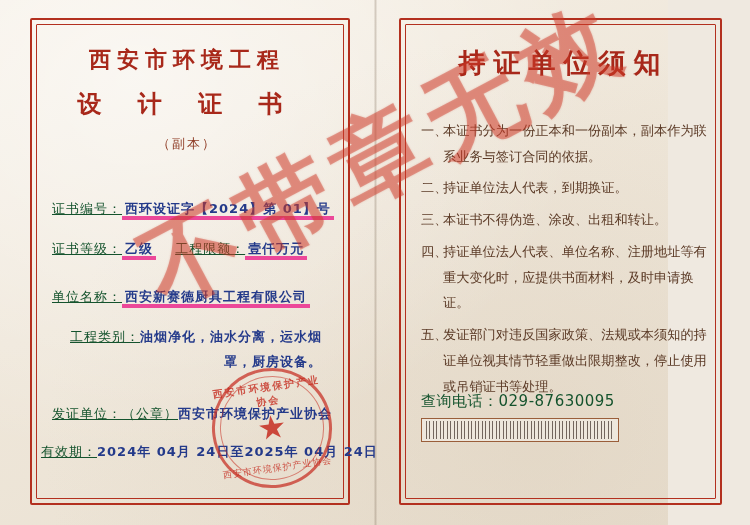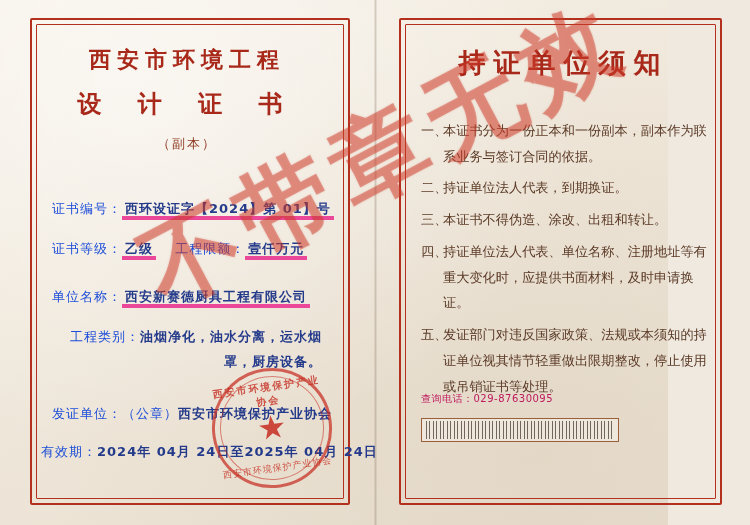--- a/index.html
+++ b/index.html
@@ -55,37 +55,37 @@
   .t2{position:absolute;left:0;right:0;top:88px;font-size:24px;letter-spacing:14px;}
   .t3{position:absolute;left:0;right:0;top:135px;font-size:13px;color:#8e3b24;letter-spacing:2px;font-weight:normal;}
 
   .field{
     position:absolute;
     color:#6d4a33;
     font-size:13px;
     letter-spacing:1px;
     white-space:nowrap;
   }
-  .field .lbl{color:#1d4ed8;}
+  .field .lbl{color:#14532d;text-decoration:underline;}
   .field .valblue{color:#243a8a;font-weight:bold;}
 
   .rtitle{
     position:absolute;left:0;right:0;top:45px;
     text-align:center;color:#a8281a;font-weight:bold;font-size:27px;letter-spacing:8px;
   }
   .rlist{
     position:absolute;left:44px;right:34px;top:118px;
     color:#5b3a26;font-size:13.2px;line-height:1.95;
   }
   .rlist .item{margin-bottom:6px;display:flex;}
   .rlist .num{flex:0 0 auto;width:22px;}
   .rlist .txt{flex:1 1 auto;}
 
   .phone{
-    position:absolute;left:44px;top:392px;color:#be185d;font-size:10px;letter-spacing:.5px;
+    position:absolute;left:44px;top:392px;color:#14532d;font-size:15px;letter-spacing:.5px;
   }
   .code-box{
     position:absolute;left:44px;top:418px;width:196px;height:22px;
     border:1px solid #9a5e3a;background:rgba(255,255,255,.35);
   }
   .code-bars{
     position:absolute;inset:2px 4px;
     background:repeating-linear-gradient(to right,#4a3b33 0 1px, transparent 1px 3px, #4a3b33 3px 4px, transparent 4px 7px);
     opacity:.75;
   }

